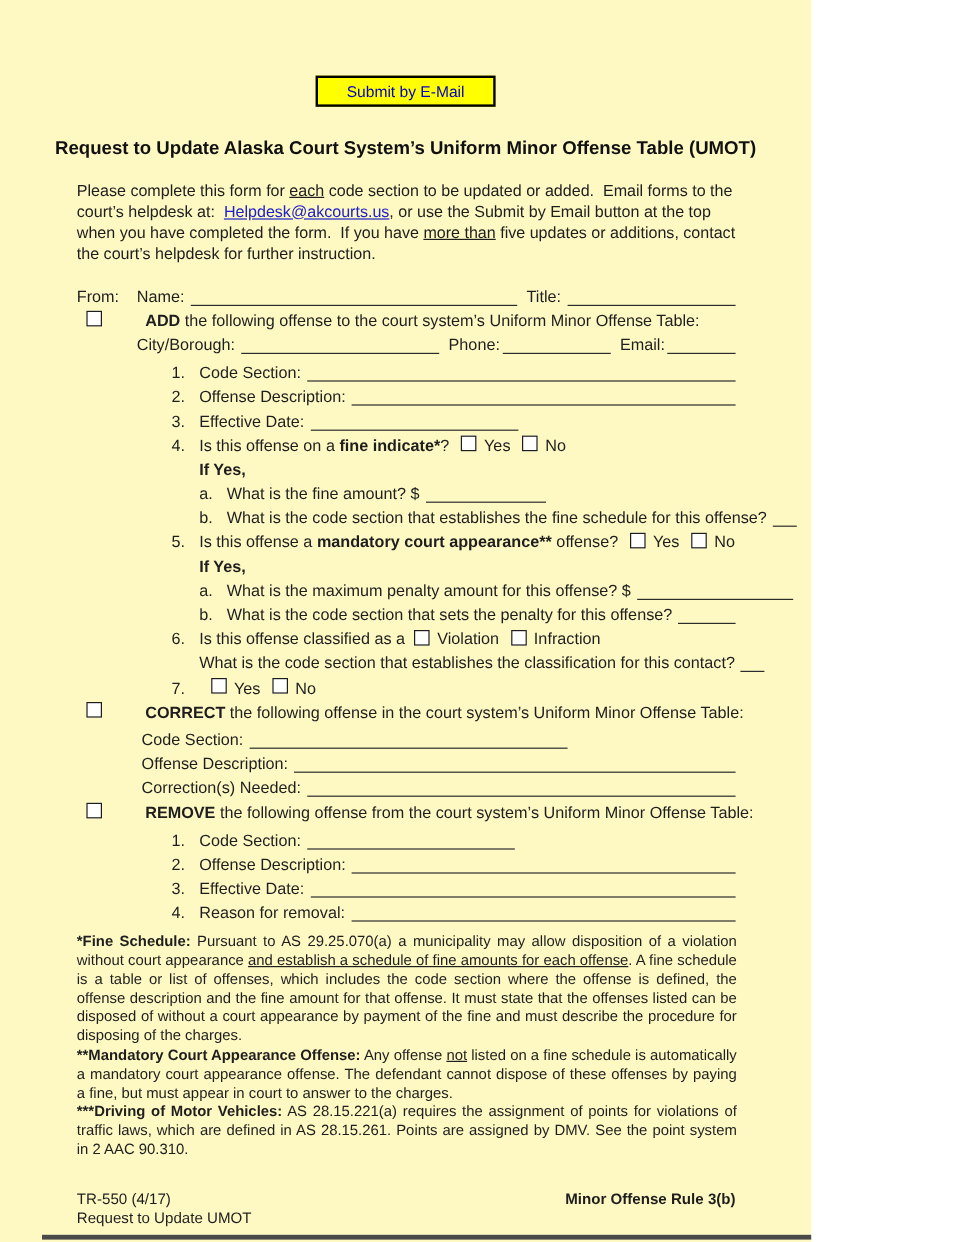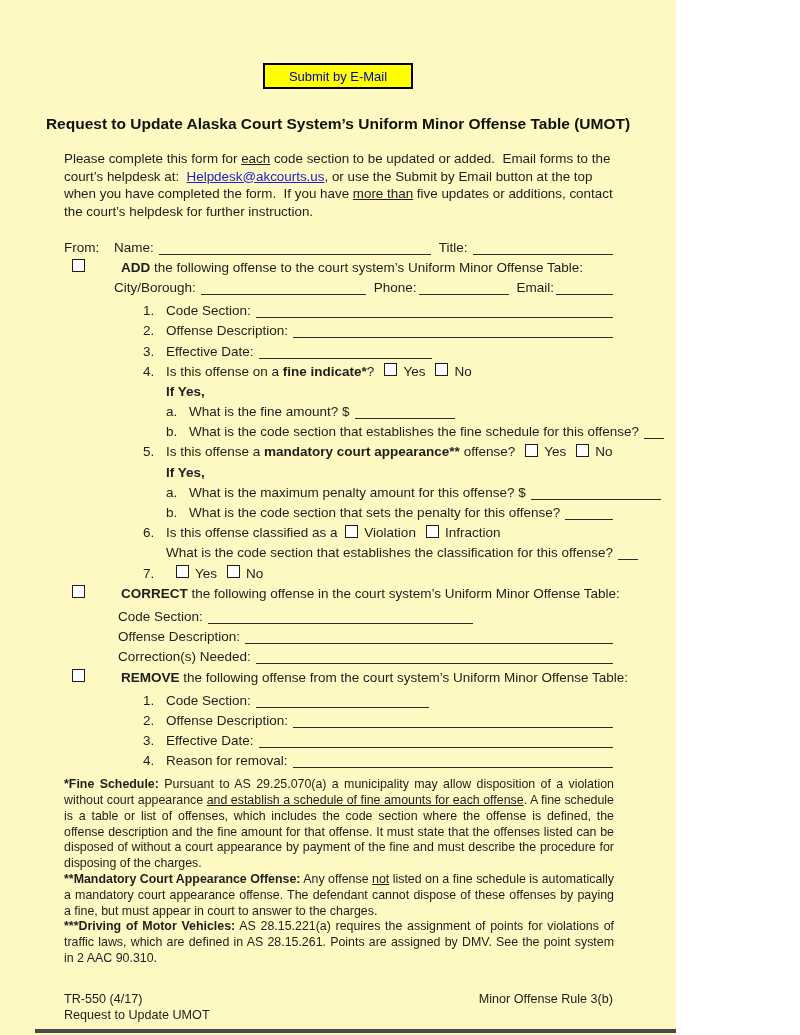--- a/index.html
+++ b/index.html
@@ -63,21 +63,21 @@
   .num { flex:none; display:inline-block; width:23px; }
   .tg { flex:none; white-space:pre; }
 
   .sec-head { padding-left:4px; }
 
   .footnotes { margin:9px 62px 0 64px; font-size:12.4px; line-height:15.8px; text-align:justify; }
   .fn { margin:0; }
 
   .footer { display:flex; justify-content:space-between; align-items:flex-start; margin:24px 63px 0 64px; font-size:12.6px; line-height:16.5px;gap:16px; }
   .footer .left { text-align:left; }
-  .footer .right { text-align:left; }
+  .footer .right { text-align:left;font-weight:bold; }
 
   .bottom-bar { position:absolute; left:35px; width:720px; top:1029px; height:4px; background:#4a4a4a; }
 </style>
 </head>
 <body>
 
 <div class="page">
 
   <button class="submit-btn">Submit by E-Mail</button>
 
@@ -170,21 +170,21 @@
 
     <div class="r ind79">
       <span class="num">6.</span>
       <span class="tg">Is this offense classified as a </span>
       <span class="cb yn" style="margin-left:4px"></span>
       <span class="lbl">Violation</span>
       <span class="cb yn"></span>
       <span class="lbl">Infraction</span>
     </div>
     <div class="r ind102">
-      <span class="tg">What is the code section that establishes the classification for this offense?</span>
+      <span class="tg">What is the code section that establishes the classification for this contact?</span>
       <span class="fill"></span>
     </div>
 
     <div class="r ind79">
       <span class="num">7.</span>
       <span class="cb yn"></span>
       <span class="lbl">Yes</span>
       <span class="cb yn"></span>
       <span class="lbl">No</span>
     </div>

